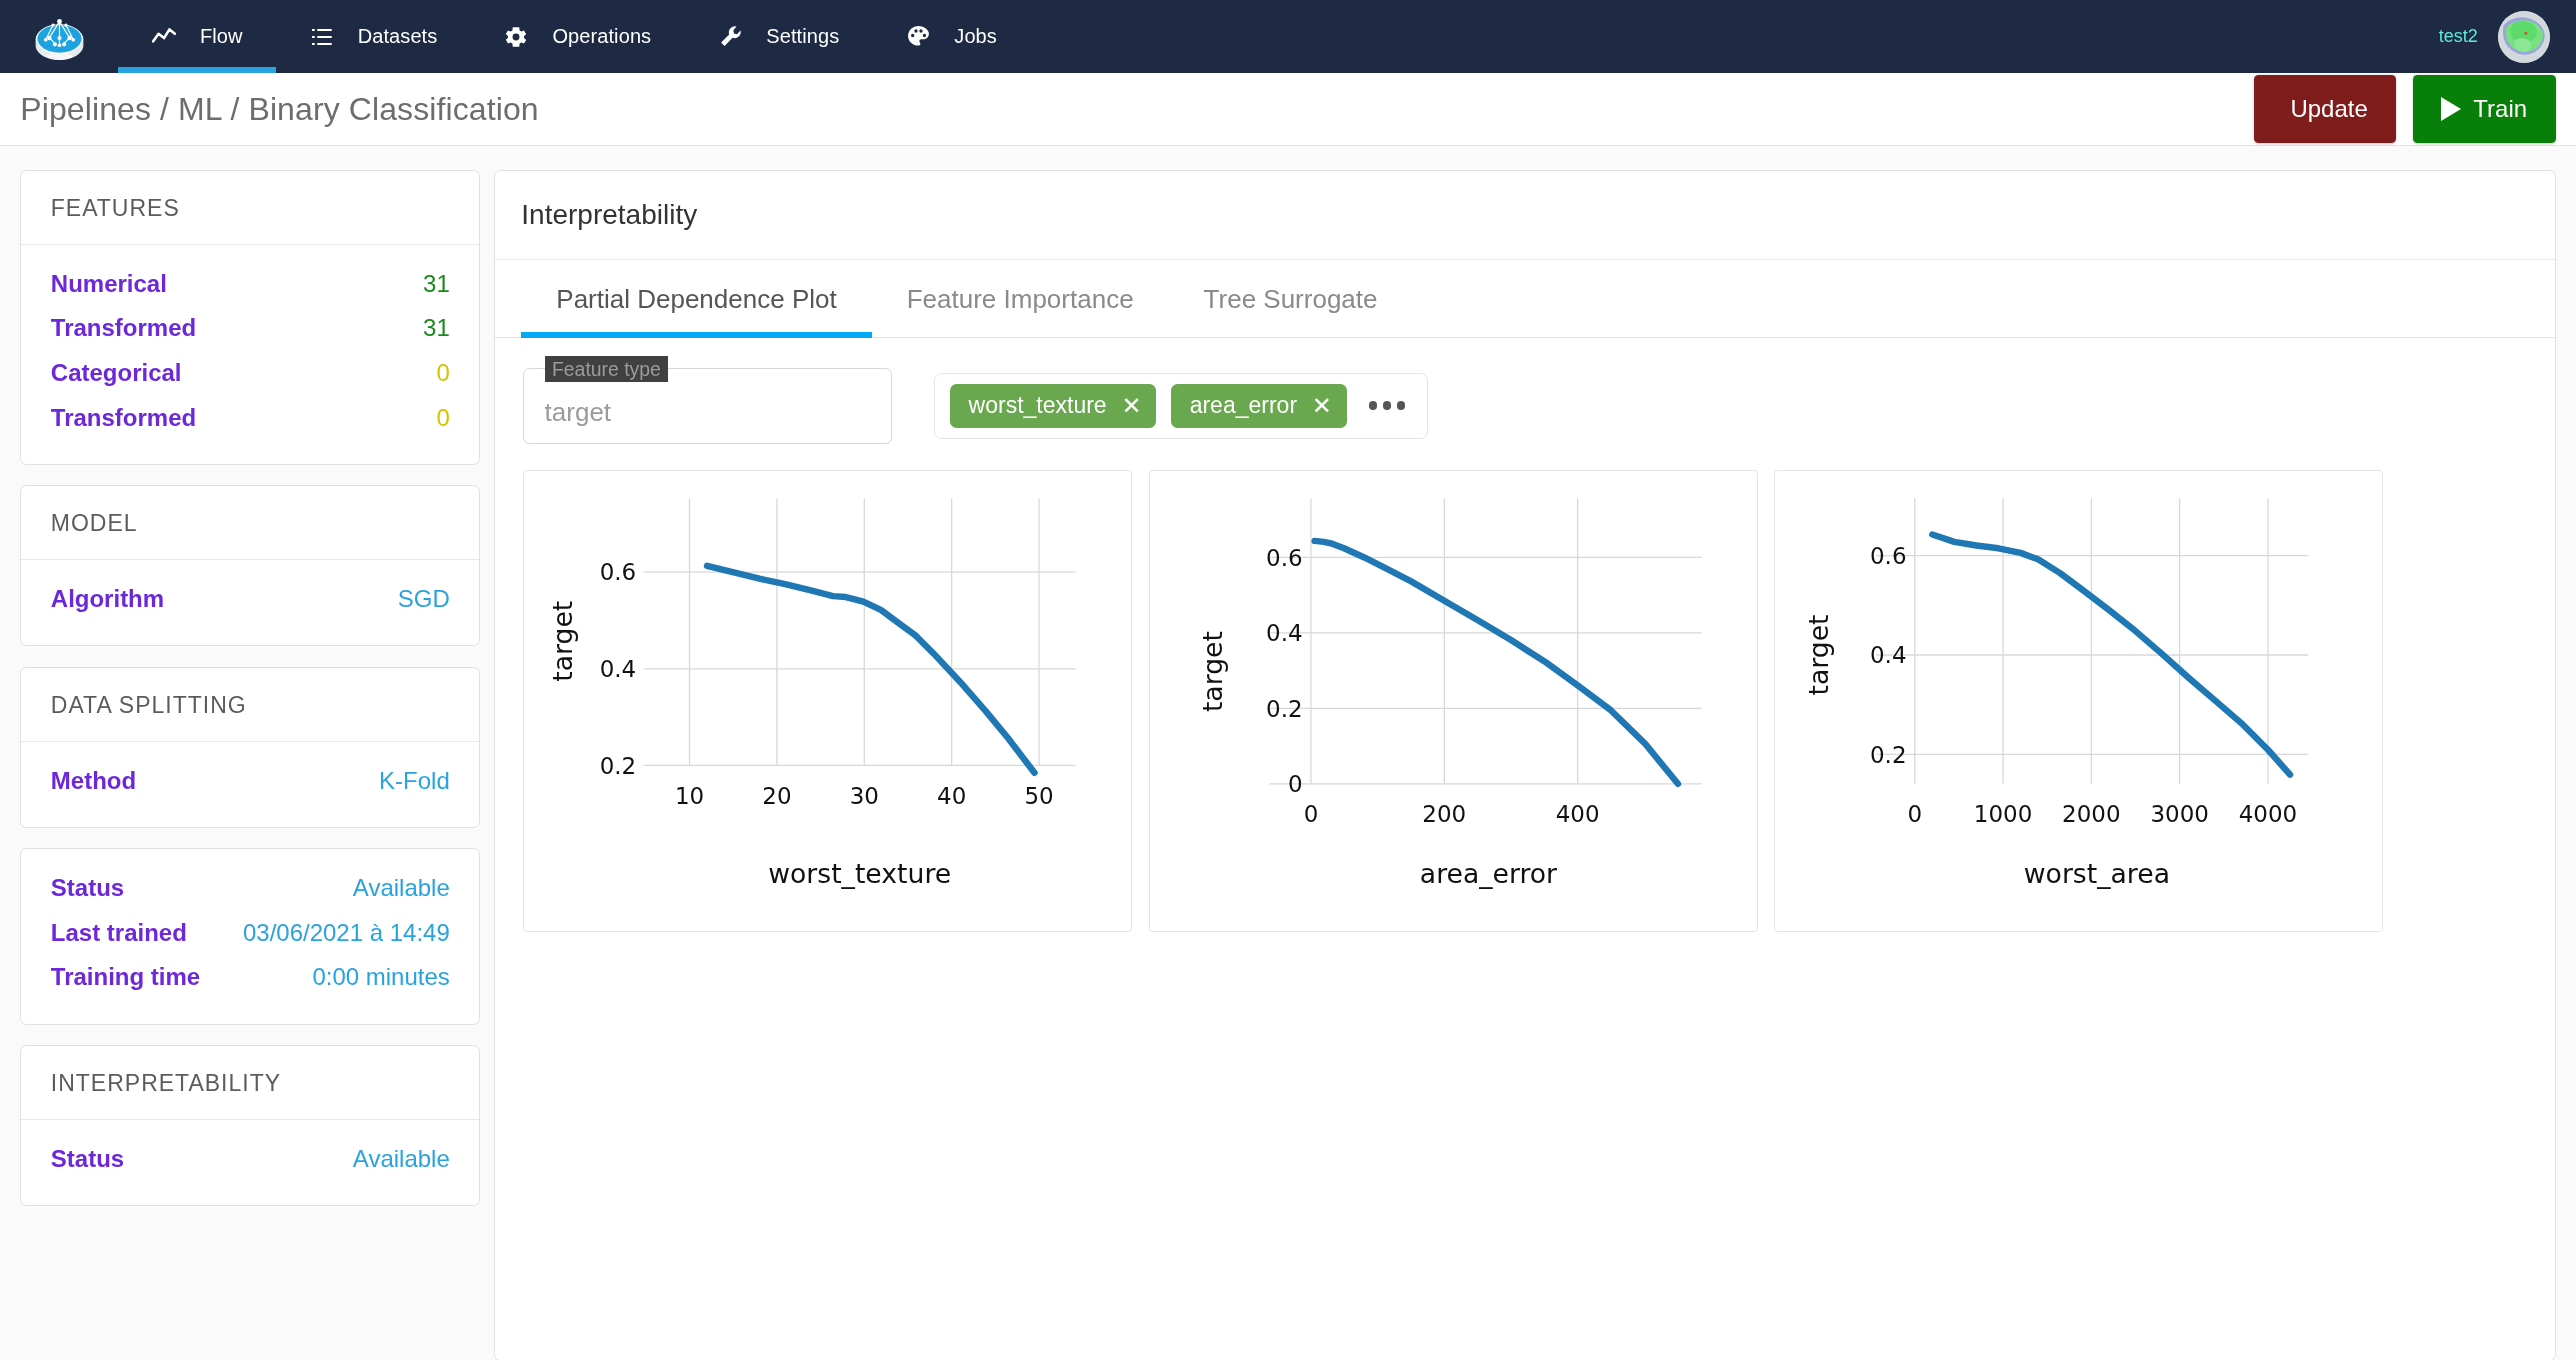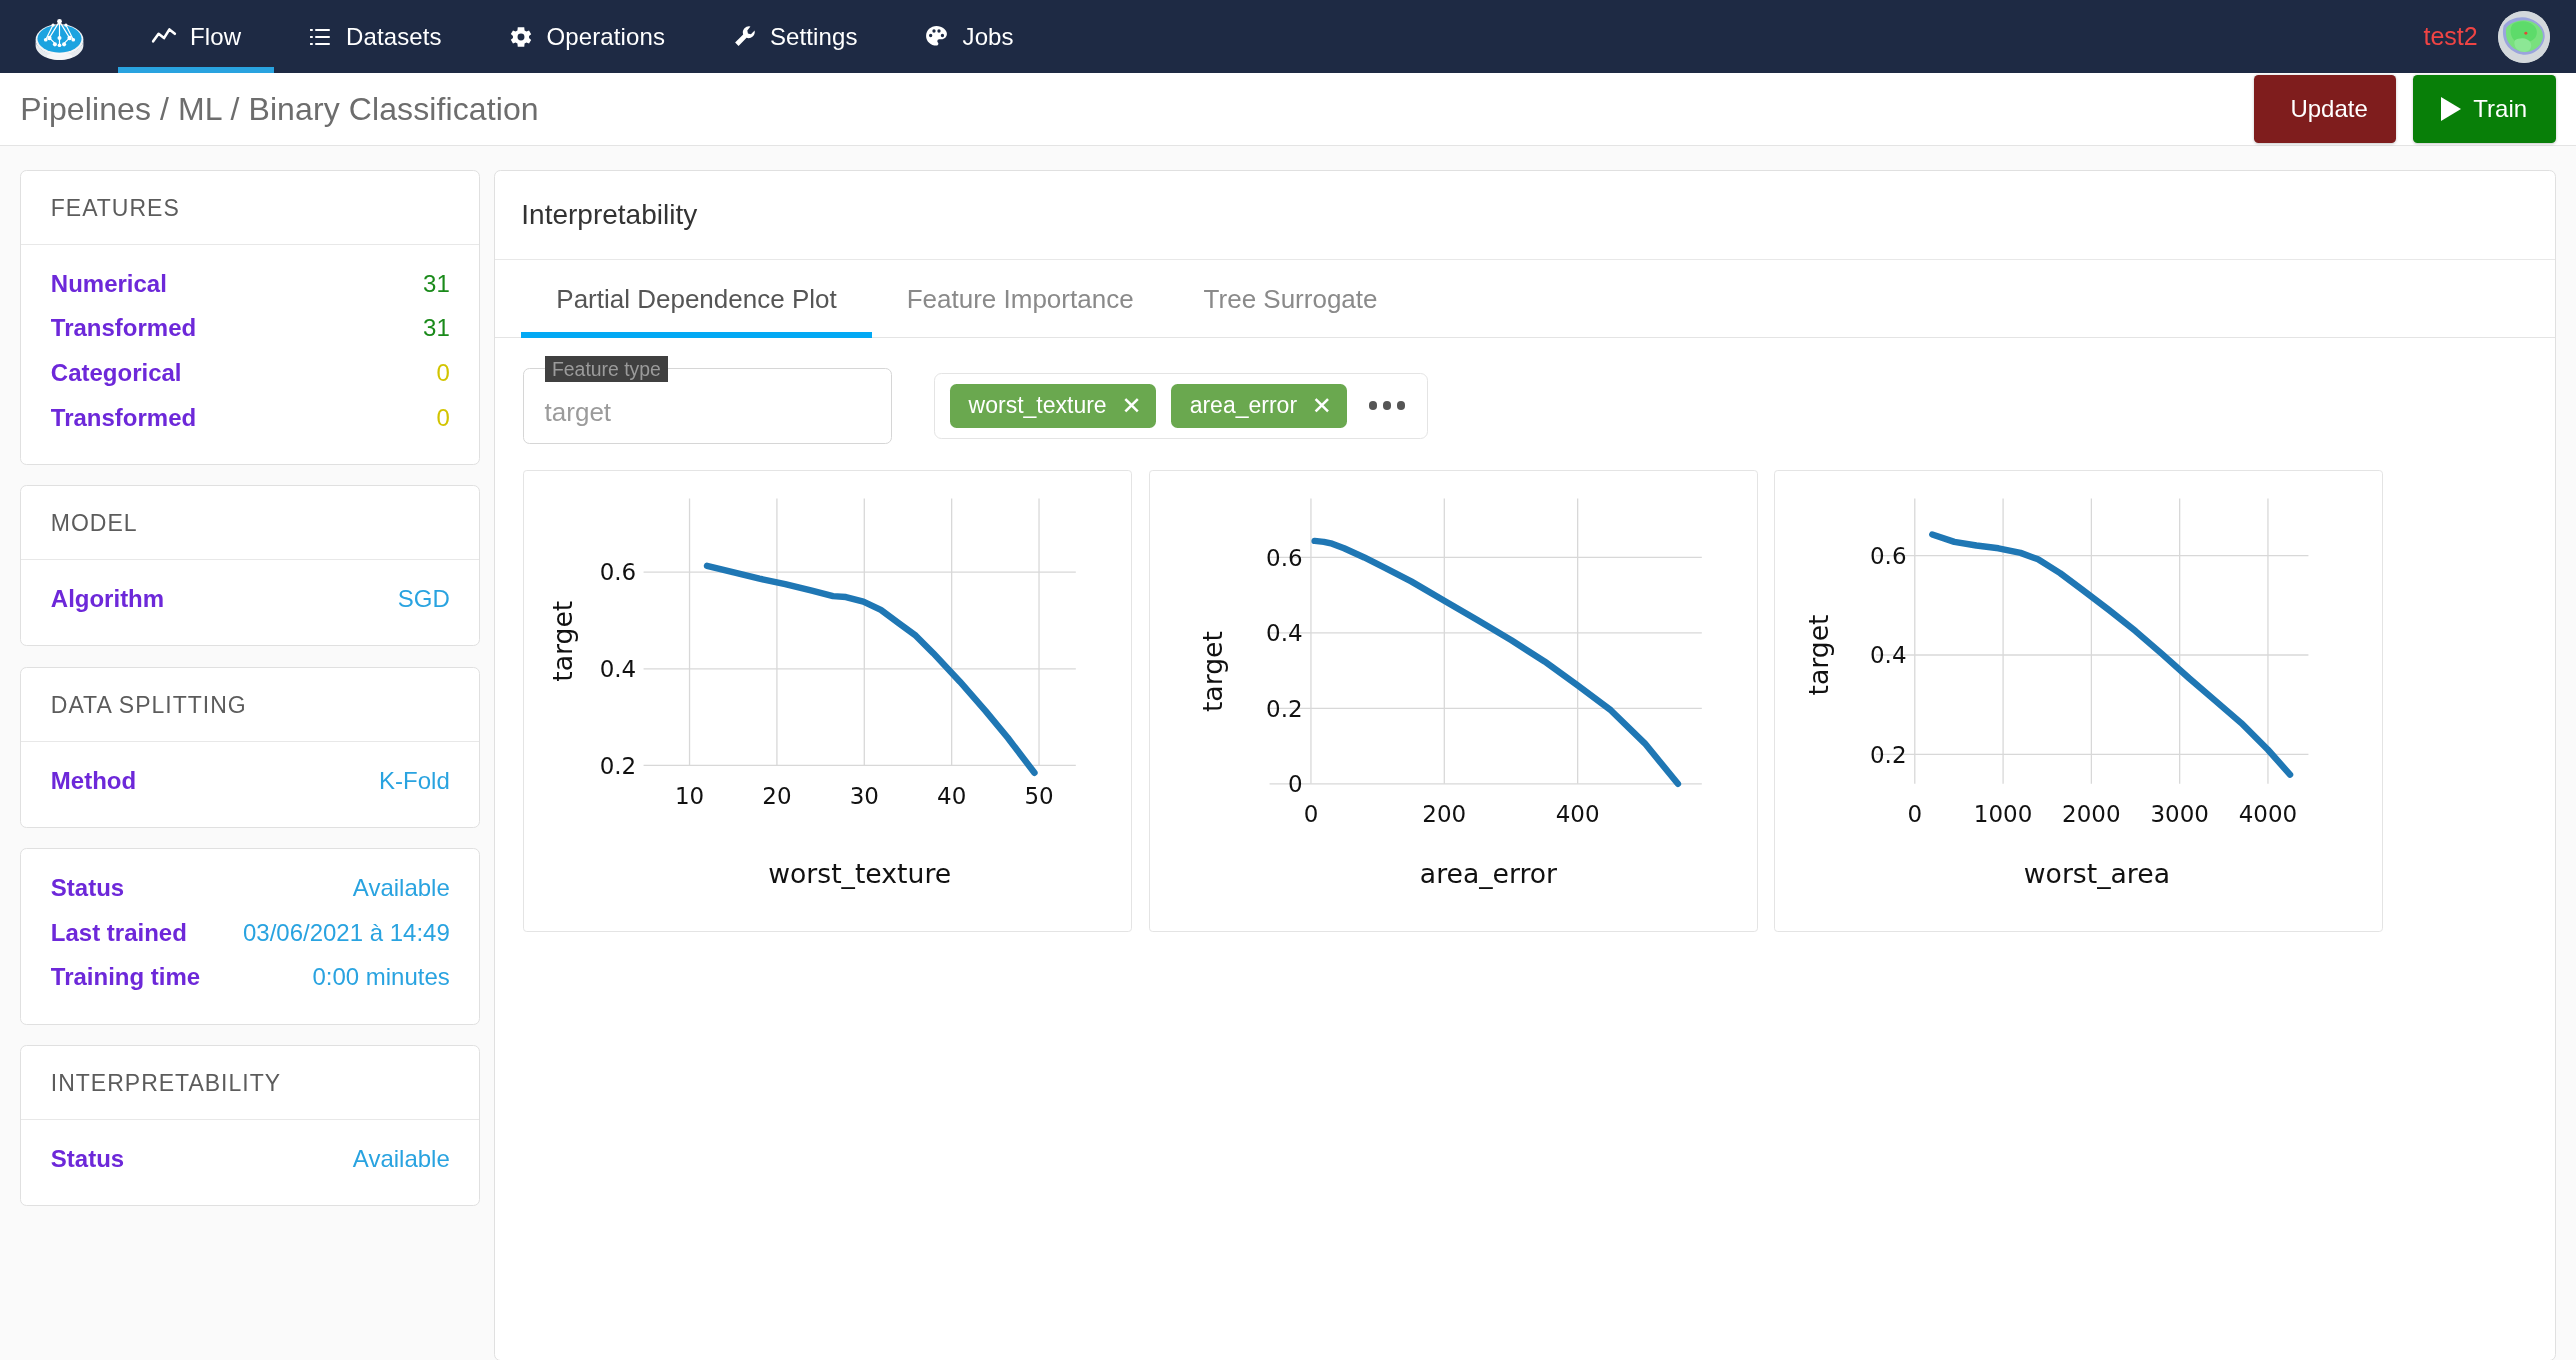--- a/index.html
+++ b/index.html
@@ -16,36 +16,36 @@
     background: #1e2a44;
     display: flex; align-items: center;
     position: relative;
     box-shadow: 0 0.9px 3.7px rgba(0,0,0,.35);
   }
   .logo-wrap { width: 118px; display: flex; align-items: center; justify-content: center; }
   .logo { width: 57px; height: 50px; display: block; }
 
   .nav-items { display: flex; align-items: stretch; height: 73px; }
   .nav-item {
-    display: flex; align-items: center; gap: 13px;
+    display: flex; align-items: center; gap: 23px;
     padding: 0 33px; height: 73px;
-    color: #ffffff; font-size: 24px; letter-spacing: 0.1px;
+    color: #ffffff; font-size: 20px; letter-spacing: 0.1px;
     position: relative; cursor: pointer;
     white-space: nowrap;
   }
   .nav-item .nav-ico { width: 26px; height: 26px; display: flex; align-items: center; justify-content: center; }
   .nav-item.active::after {
     content: ""; position: absolute; left: 0; right: 0; bottom: 0;
     height: 6.5px; background: #29a3e0;
   }
   .nav-right {
     margin-left: auto; display: flex; align-items: center; gap: 20.3px;
     padding-right: 26px;
   }
-  .user-name { color: #ef4444; font-size: 25px; }
+  .user-name { color: #5eead4; font-size: 18px; }
   .avatar {
     width: 52px; height: 52px; border-radius: 50%;
     overflow: hidden; display:block;
     background: #cfd4d8;
   }
 
   
   .crumbbar {
     height: 73px; width: 100%;
     background: #fff;

